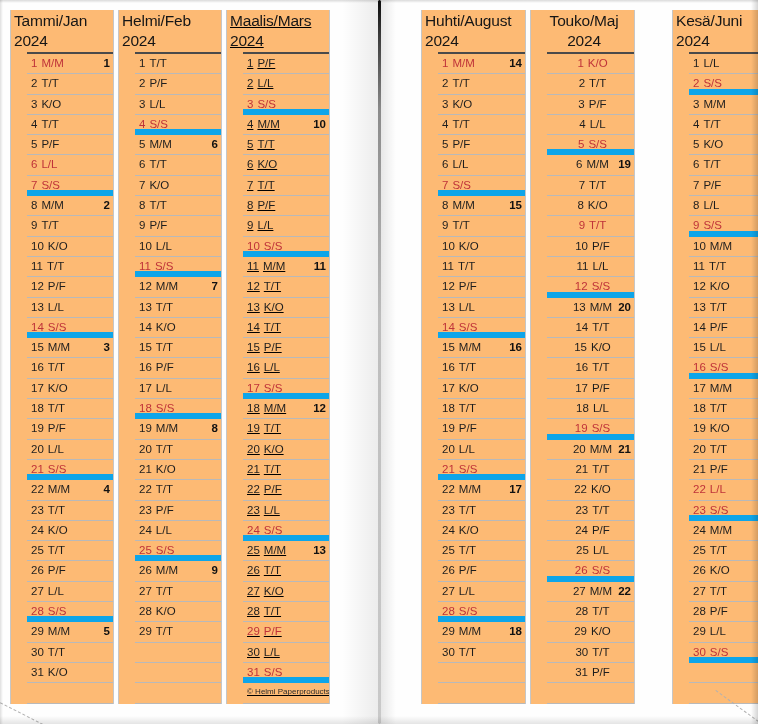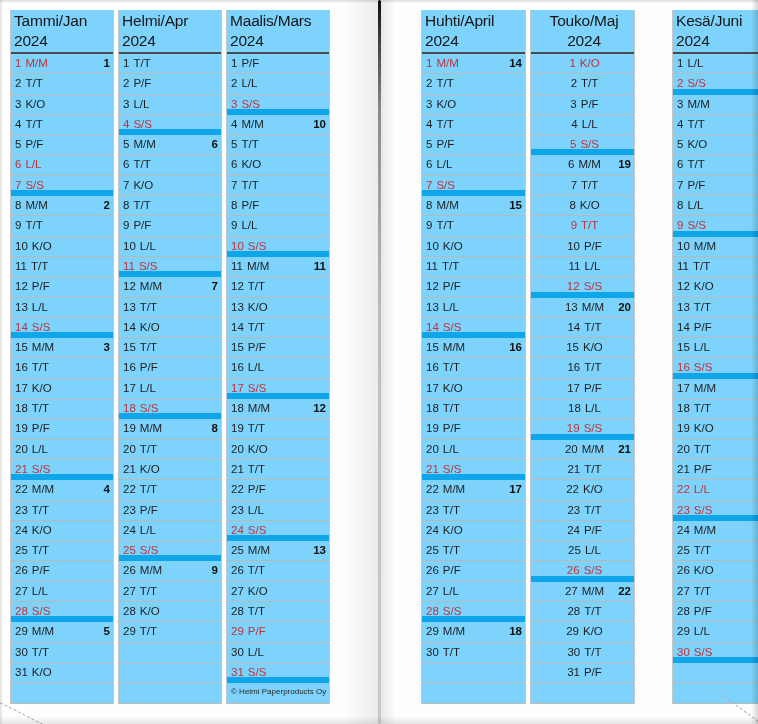--- a/index.html
+++ b/index.html
@@ -23,26 +23,26 @@
   .spine-line{position:absolute;left:378px;top:0;width:3px;height:724px;border-radius:2px;
     background:linear-gradient(to bottom,#0b0b0b 0px,#3a3a3a 35px,#8a8a8a 110px,#bdbdbd 320px,#c9c9c9 100%);}
   .spine-shadow-right{position:absolute;left:381px;top:0;width:15px;height:724px;
     background:linear-gradient(to right, rgba(0,0,0,0.09), rgba(0,0,0,0));}
   
   .corner-dash{position:absolute;border-top:1px dashed #b2b2b2;transform-origin:left top;}
   .cd-left{left:-4px;top:700px;width:58px;transform:rotate(27deg);}
   .cd-right{left:716px;top:690px;width:58px;transform:rotate(36deg);}
   
   .month{
-    position:absolute;top:10px;height:694px;box-sizing:border-box;background:#7dd3fc;
+    position:absolute;top:10px;height:694px;box-sizing:border-box;background:#fdba74;
     border-left:1px solid #c6c6c6;border-right:1px solid #c6c6c6;
   }
   .mh{height:42px;padding:1px 0 0 3px;box-sizing:border-box;}
   .mh-name,.mh-year{font-size:15.5px;line-height:20px;color:#161616;letter-spacing:-0.2px;font-weight:500;}
-  .rows{border-top:2px solid #4a4a4a;height:650px;overflow:hidden;}
+  .rows{border-top:2px solid #4a4a4a;height:650px;overflow:hidden;margin-left:16px;}
   .row{
     position:relative;height:20.3px;box-sizing:border-box;
     border-bottom:1px solid #b9b9b9;
     padding-left:4px;font-size:11.5px;line-height:18.5px;color:#1e1e1e;white-space:nowrap;overflow:hidden;
   }
   .row.sun{border-bottom:6px solid #0ea5e9;}
   .row.red .dn,.row.red .wd{color:var(--red,#bf3339);}
   .wd{margin-left:4px;}
   .wk{position:absolute;right:3px;top:0;font-weight:700;color:#111;font-size:11.5px;}
   .row.footer{font-size:8px;text-align:right;padding-right:3px;line-height:18px;color:#2a2a2a;letter-spacing:0;}
@@ -88,21 +88,21 @@
         <div class="row red sun"><span class="dn">28</span><span class="wd">S/S</span></div>
         <div class="row"><span class="dn">29</span><span class="wd">M/M</span><span class="wk">5</span></div>
         <div class="row"><span class="dn">30</span><span class="wd">T/T</span></div>
         <div class="row"><span class="dn">31</span><span class="wd">K/O</span></div>
         <div class="row blank"></div>
       </div>
   </section>
 
   <section class="month" style="left:118px;width:104px;">
     <header class="mh">
-      <div class="mh-name">Helmi/Apr</div>
+      <div class="mh-name">Helmi/Feb</div>
       <div class="mh-year">2024</div>
     </header>
     <div class="rows">
         <div class="row"><span class="dn">1</span><span class="wd">T/T</span></div>
         <div class="row"><span class="dn">2</span><span class="wd">P/F</span></div>
         <div class="row"><span class="dn">3</span><span class="wd">L/L</span></div>
         <div class="row red sun"><span class="dn">4</span><span class="wd">S/S</span></div>
         <div class="row"><span class="dn">5</span><span class="wd">M/M</span><span class="wk">6</span></div>
         <div class="row"><span class="dn">6</span><span class="wd">T/T</span></div>
         <div class="row"><span class="dn">7</span><span class="wd">K/O</span></div>
@@ -127,21 +127,21 @@
         <div class="row"><span class="dn">26</span><span class="wd">M/M</span><span class="wk">9</span></div>
         <div class="row"><span class="dn">27</span><span class="wd">T/T</span></div>
         <div class="row"><span class="dn">28</span><span class="wd">K/O</span></div>
         <div class="row"><span class="dn">29</span><span class="wd">T/T</span></div>
         <div class="row blank"></div>
         <div class="row blank"></div>
         <div class="row blank"></div>
       </div>
   </section>
 
-  <section class="month" style="left:226px;width:104px;">
+  <section class="month" style="left:226px;width:104px;text-decoration:underline;">
     <header class="mh">
       <div class="mh-name">Maalis/Mars</div>
       <div class="mh-year">2024</div>
     </header>
     <div class="rows">
         <div class="row"><span class="dn">1</span><span class="wd">P/F</span></div>
         <div class="row"><span class="dn">2</span><span class="wd">L/L</span></div>
         <div class="row red sun"><span class="dn">3</span><span class="wd">S/S</span></div>
         <div class="row"><span class="dn">4</span><span class="wd">M/M</span><span class="wk">10</span></div>
         <div class="row"><span class="dn">5</span><span class="wd">T/T</span></div>
@@ -170,21 +170,21 @@
         <div class="row"><span class="dn">28</span><span class="wd">T/T</span></div>
         <div class="row red"><span class="dn">29</span><span class="wd">P/F</span></div>
         <div class="row"><span class="dn">30</span><span class="wd">L/L</span></div>
         <div class="row red sun"><span class="dn">31</span><span class="wd">S/S</span></div>
         <div class="row footer">© Helmi Paperproducts Oy</div>
       </div>
   </section>
 
   <section class="month" style="left:421px;width:105px;">
     <header class="mh">
-      <div class="mh-name">Huhti/April</div>
+      <div class="mh-name">Huhti/August</div>
       <div class="mh-year">2024</div>
     </header>
     <div class="rows">
         <div class="row red"><span class="dn">1</span><span class="wd">M/M</span><span class="wk">14</span></div>
         <div class="row"><span class="dn">2</span><span class="wd">T/T</span></div>
         <div class="row"><span class="dn">3</span><span class="wd">K/O</span></div>
         <div class="row"><span class="dn">4</span><span class="wd">T/T</span></div>
         <div class="row"><span class="dn">5</span><span class="wd">P/F</span></div>
         <div class="row"><span class="dn">6</span><span class="wd">L/L</span></div>
         <div class="row red sun"><span class="dn">7</span><span class="wd">S/S</span></div>

